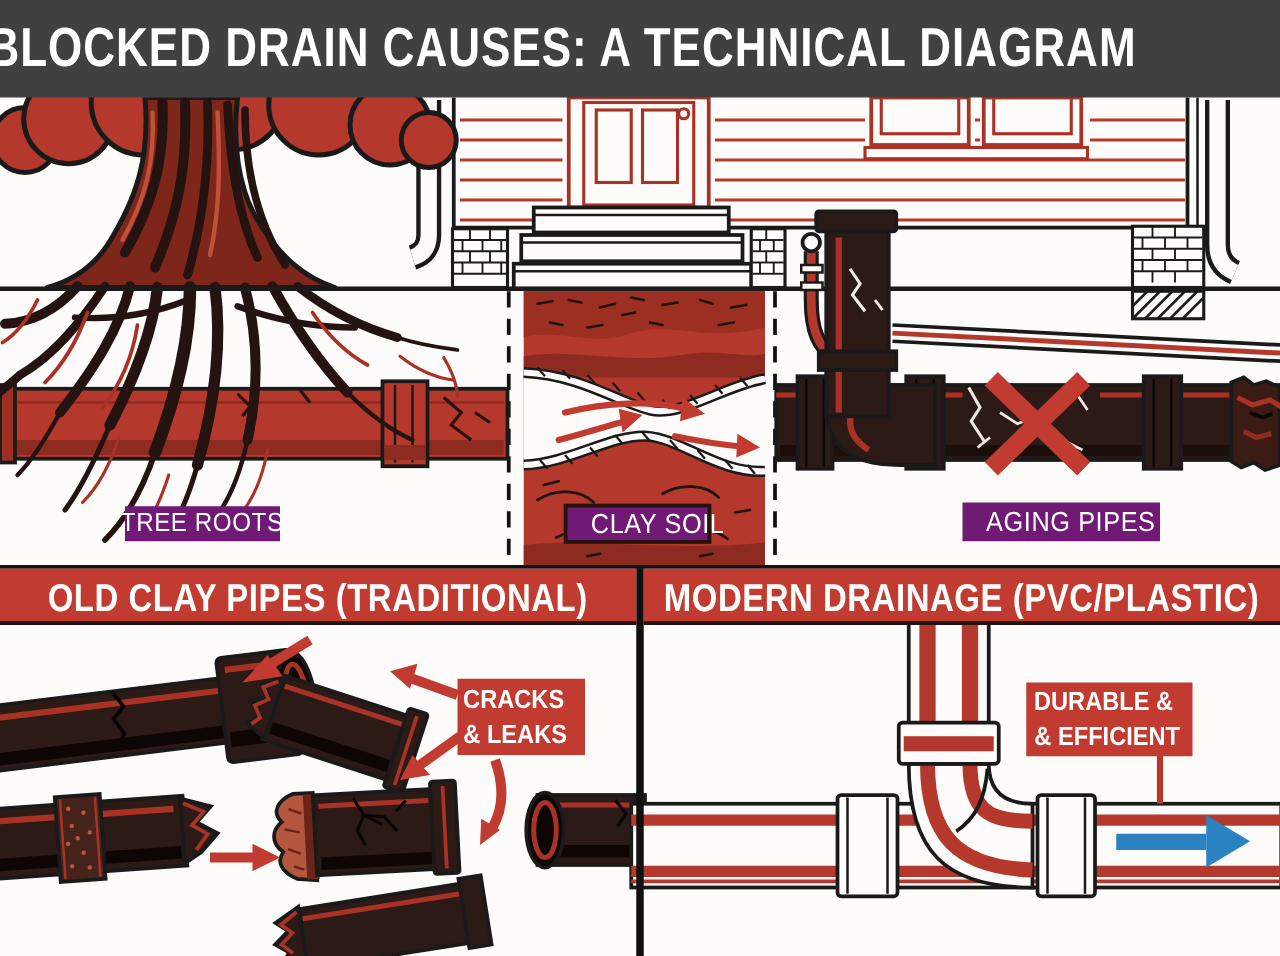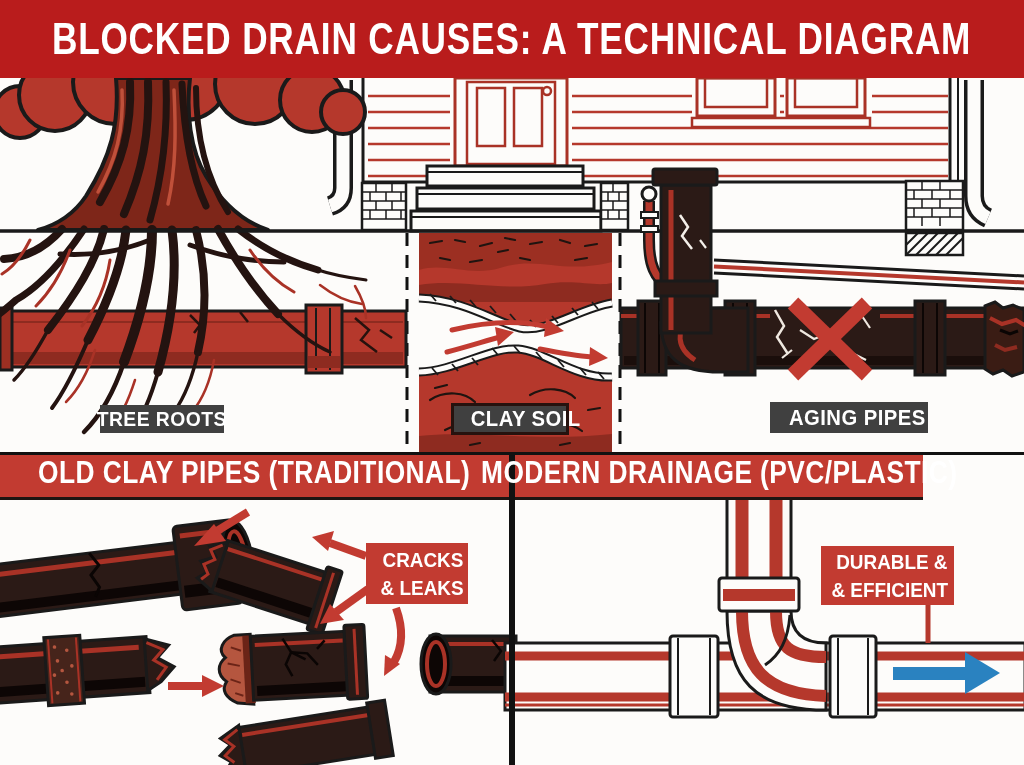--- a/index.html
+++ b/index.html
@@ -5,52 +5,52 @@
   html,body { margin:0; padding:0; background:#e8e8e8; }
   .stage {
     position:relative; width:1024px; height:765px; margin:0 auto;
     background:#fdfcfa; overflow:hidden;
     font-family:"Liberation Sans", sans-serif;
   }
   .stage svg { position:absolute; left:0; top:0; }
 
   .banner {
     position:absolute; left:0; top:0; width:1024px; height:78px;
-    background:#b91c1c; display:flex; align-items:center; justify-content:center;
+    background:#404040; display:flex; align-items:center; justify-content:flex-end;
     z-index:5;
   }
   .banner-title {
     color:#ffffff; font-size:44px; font-weight:bold; white-space:nowrap;
     transform:scaleX(.8); letter-spacing:1px;
   }
 
   .badge {
-    position:absolute; background:#404040; color:#fff; font-weight:bold;
+    position:absolute; background:#701a75; color:#fff; font-weight:normal;
     display:flex; align-items:center; justify-content:center; z-index:4;
   }
   .badge span { transform:scaleX(.92); white-space:nowrap; letter-spacing:.5px; }
   #badge-tree  { left:100px; top:405px; width:124px; height:28px; font-size:21px; }
   #badge-clay  { left:451px; top:403px; width:118px; height:32px; font-size:22px;
                  border:3px solid #26120e; box-sizing:border-box;padding-left:32px; }
   #badge-aging { left:770px; top:402px; width:142px; height:31px; font-size:22px;padding-left:16px; }
 
   .header-topline { position:absolute; left:0; top:452px; width:1024px; height:3px; background:#111; z-index:3; }
   .panel-header {
     position:absolute; top:455px; height:45px; background:#c23b31; color:#fff;
-    display:flex; align-items:flex-start; justify-content:center; font-weight:bold;
+    display:flex; align-items:flex-end; justify-content:center; font-weight:bold;
     border-bottom:3px solid #1f1512; box-sizing:border-box; z-index:3;
   }
   .panel-header span { font-size:31px; transform:scaleX(.85); white-space:nowrap; letter-spacing:.5px; }
   #header-left  { left:0;    width:509px; }
-  #header-right { left:515px; width:408px; }
+  #header-right { left:515px; width:509px; }
   .panel-divider { position:absolute; left:509px; top:452px; width:6px; height:313px; background:#111; z-index:3; }
 
   .callout {
     position:absolute; background:#c23b31; color:#fff; font-weight:bold;
-    display:flex; flex-direction:column; align-items:flex-end; justify-content:center;
+    display:flex; flex-direction:column; align-items:flex-start; justify-content:center;
     line-height:1.3; z-index:4;
   }
   .callout span { transform:scaleX(.9); white-space:nowrap; }
   #callout-cracks  { left:366px; top:543px; width:102px; height:61px; font-size:21px; }
   #callout-durable { left:821px; top:546px; width:133px; height:59px; font-size:21px; }
 </style>
 </head>
 <body>
 
 <div class="stage">

